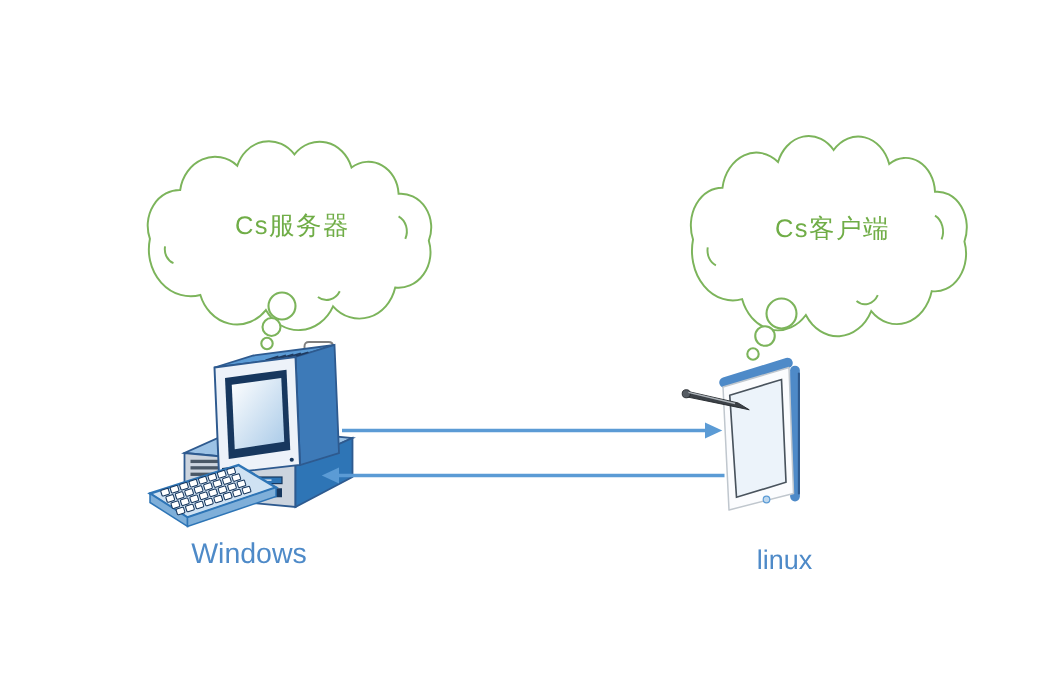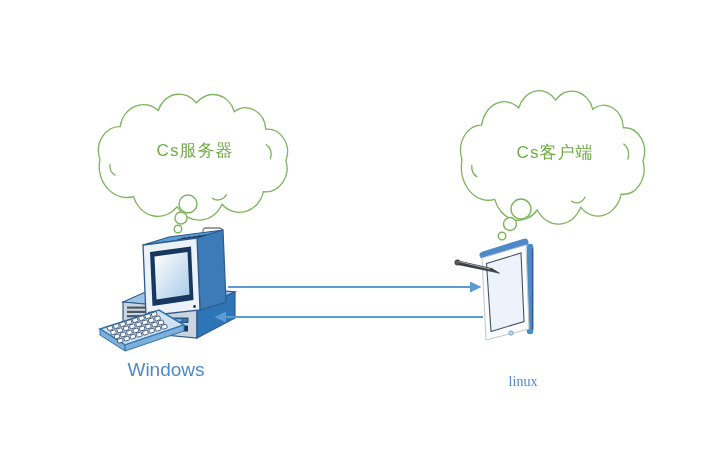--- a/index.html
+++ b/index.html
@@ -11,21 +11,21 @@
     font-family:"Liberation Sans", sans-serif;
   }
   .scene{position:absolute;left:0;top:0;width:702px;height:456px;}
   .cloud-outline{fill:#ffffff;stroke:#7cb45b;stroke-width:1.3;vector-effect:non-scaling-stroke;}
   .cloud-detail{fill:none;stroke:#7cb45b;stroke-width:1.3;vector-effect:non-scaling-stroke;}
   .tail{fill:#ffffff;stroke:#7cb45b;stroke-width:1.4;}
   .label{position:absolute;text-align:center;white-space:nowrap;}
   .cloud-label{color:#70ad47;font-size:17px;letter-spacing:1px;width:160px;}
   .node-label{color:#4e8ac8;width:120px;}
   .lbl-windows{left:106px;top:359px;font-size:19px;}
-  .lbl-linux{left:463px;top:374px;font-size:14px;font-family:Liberation Serif, serif;}
+  .lbl-linux{left:463px;top:363px;font-size:18px;}
   .lbl-cloud-left{left:115px;top:139px;}
   .lbl-cloud-right{left:475px;top:141px;}
 </style>
 </head>
 <body>
 
 <div class="canvas">
 
   <svg class="scene" viewBox="0 0 702 456" xmlns="http://www.w3.org/2000/svg" xmlns:xlink="http://www.w3.org/1999/xlink">
     <defs>

